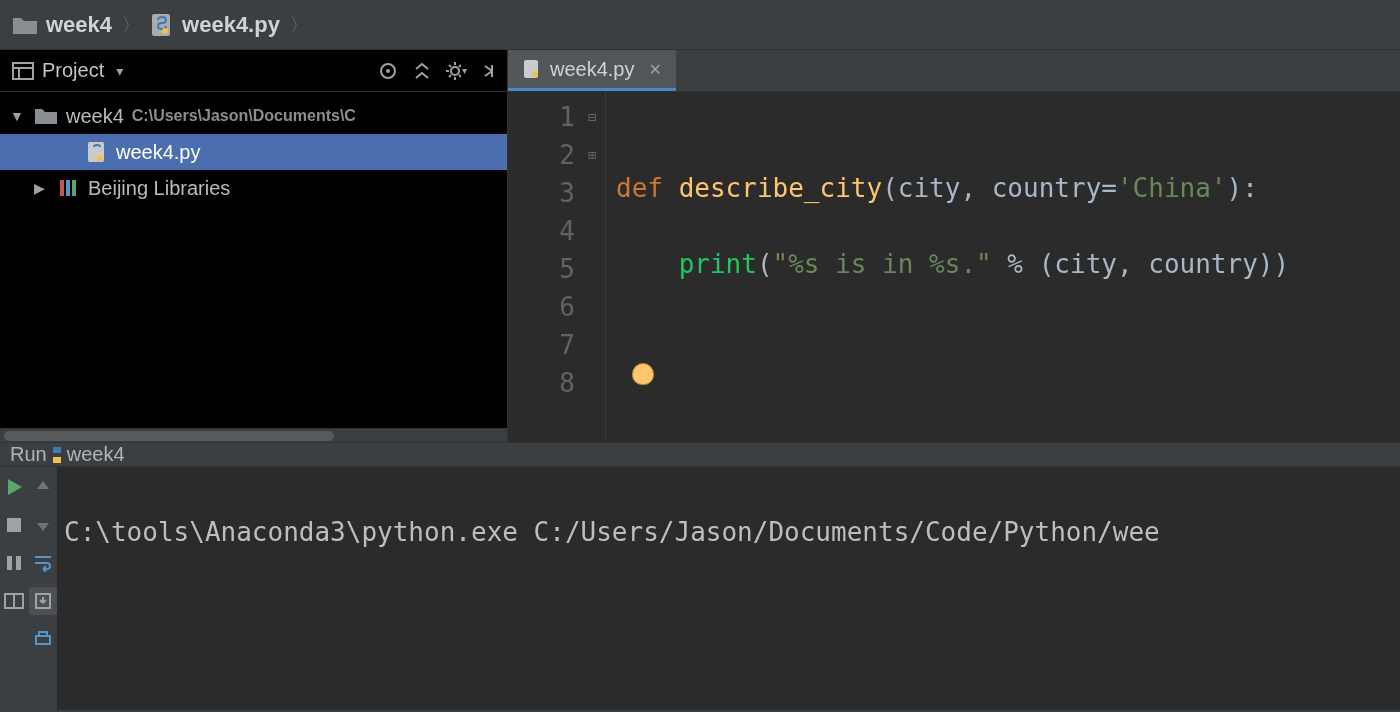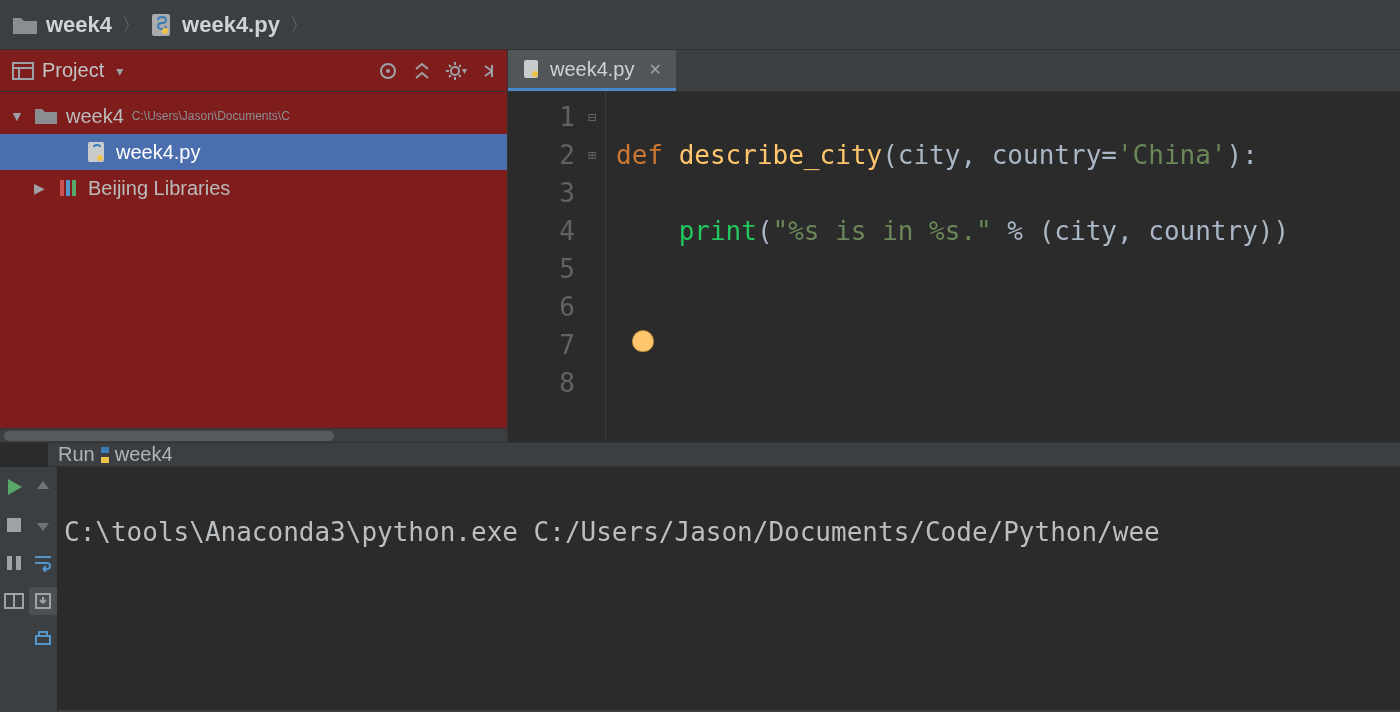--- a/index.html
+++ b/index.html
@@ -26,21 +26,21 @@
   .folder-icon, .py-icon, .proj-icon, .lib-icon {
     display: inline-flex; align-items: center; justify-content: center;
   }
   
   .workarea {
     display: flex;
     height: 392px;
   }
   .sidebar {
     width: 508px;
-    background: #7f1d1d;
+    background: #000000;
     border-right: 1px solid #323232;
     display: flex;
     flex-direction: column;
     overflow: hidden;
   }
   .sidebar-header {
     height: 42px;
     display: flex;
     align-items: center;
     padding: 0 6px 0 12px;
@@ -60,21 +60,21 @@
     height: 36px; padding-left: 10px;
     white-space: nowrap; overflow: hidden;
     cursor: pointer;
   }
   .tree-row.selected {
     background: #4b6eaf;
     color: #ffffff;
   }
   .tree-row .twisty { width: 16px; color: #9ea2a7; font-size: 14px; }
   .tree-row .name { font-weight: 500; }
-  .tree-row .path { color: #8a8e93; font-size: 12px; }
+  .tree-row .path { color: #8a8e93; font-size: 16px; font-weight: bold; }
   .indent-1 { padding-left: 34px; }
   .indent-file { padding-left: 86px; }
 
   
   .editor-col {
     flex: 1;
     display: flex;
     flex-direction: column;
     background: #2b2b2b;
     overflow: hidden;
@@ -112,20 +112,21 @@
     padding: 6px 30px 6px 0;
     border-right: 1px solid #3a3d3f;
     position: relative;
   }
   .gutter .ln { height: 38px; }
   .code {
     padding: 6px 0 6px 10px;
     color: #a9b7c6;
     white-space: pre;
     position: relative;
+    margin-top: 33px;
   }
   .code .row { height: 38px; }
   .kw { color: #cc7832; }
   .fn { color: #ffc66d; }
   .str { color: #6a8759; }
   .op  { color: #a9b7c6; }
   .par { color: #a9b7c6; }
   .bulb {
     position: absolute;
     left: 26px; top: calc(6px + 38px*6 + 4px);
@@ -165,21 +166,20 @@
     background: #2b2b2b;
   }
   .runpanel-header {
     height: 34px;
     background: #3c3f41;
     display: flex; align-items: center;
     padding: 0 10px;
     font-size: 20px;
     color: #b1b4b7;
     border-bottom: 1px solid #323232;
-    margin-left: 48px;
   }
   .runpanel-body { flex: 1; display: flex; }
   .runpanel-tools {
     width: 58px;
     background: #3c3f41;
     border-right: 1px solid #2b2b2b;
     display: flex;
   }
   .tcol { width: 50%; display: flex; flex-direction: column; align-items: center; padding-top: 6px; gap: 10px; }
   .tbtn {

